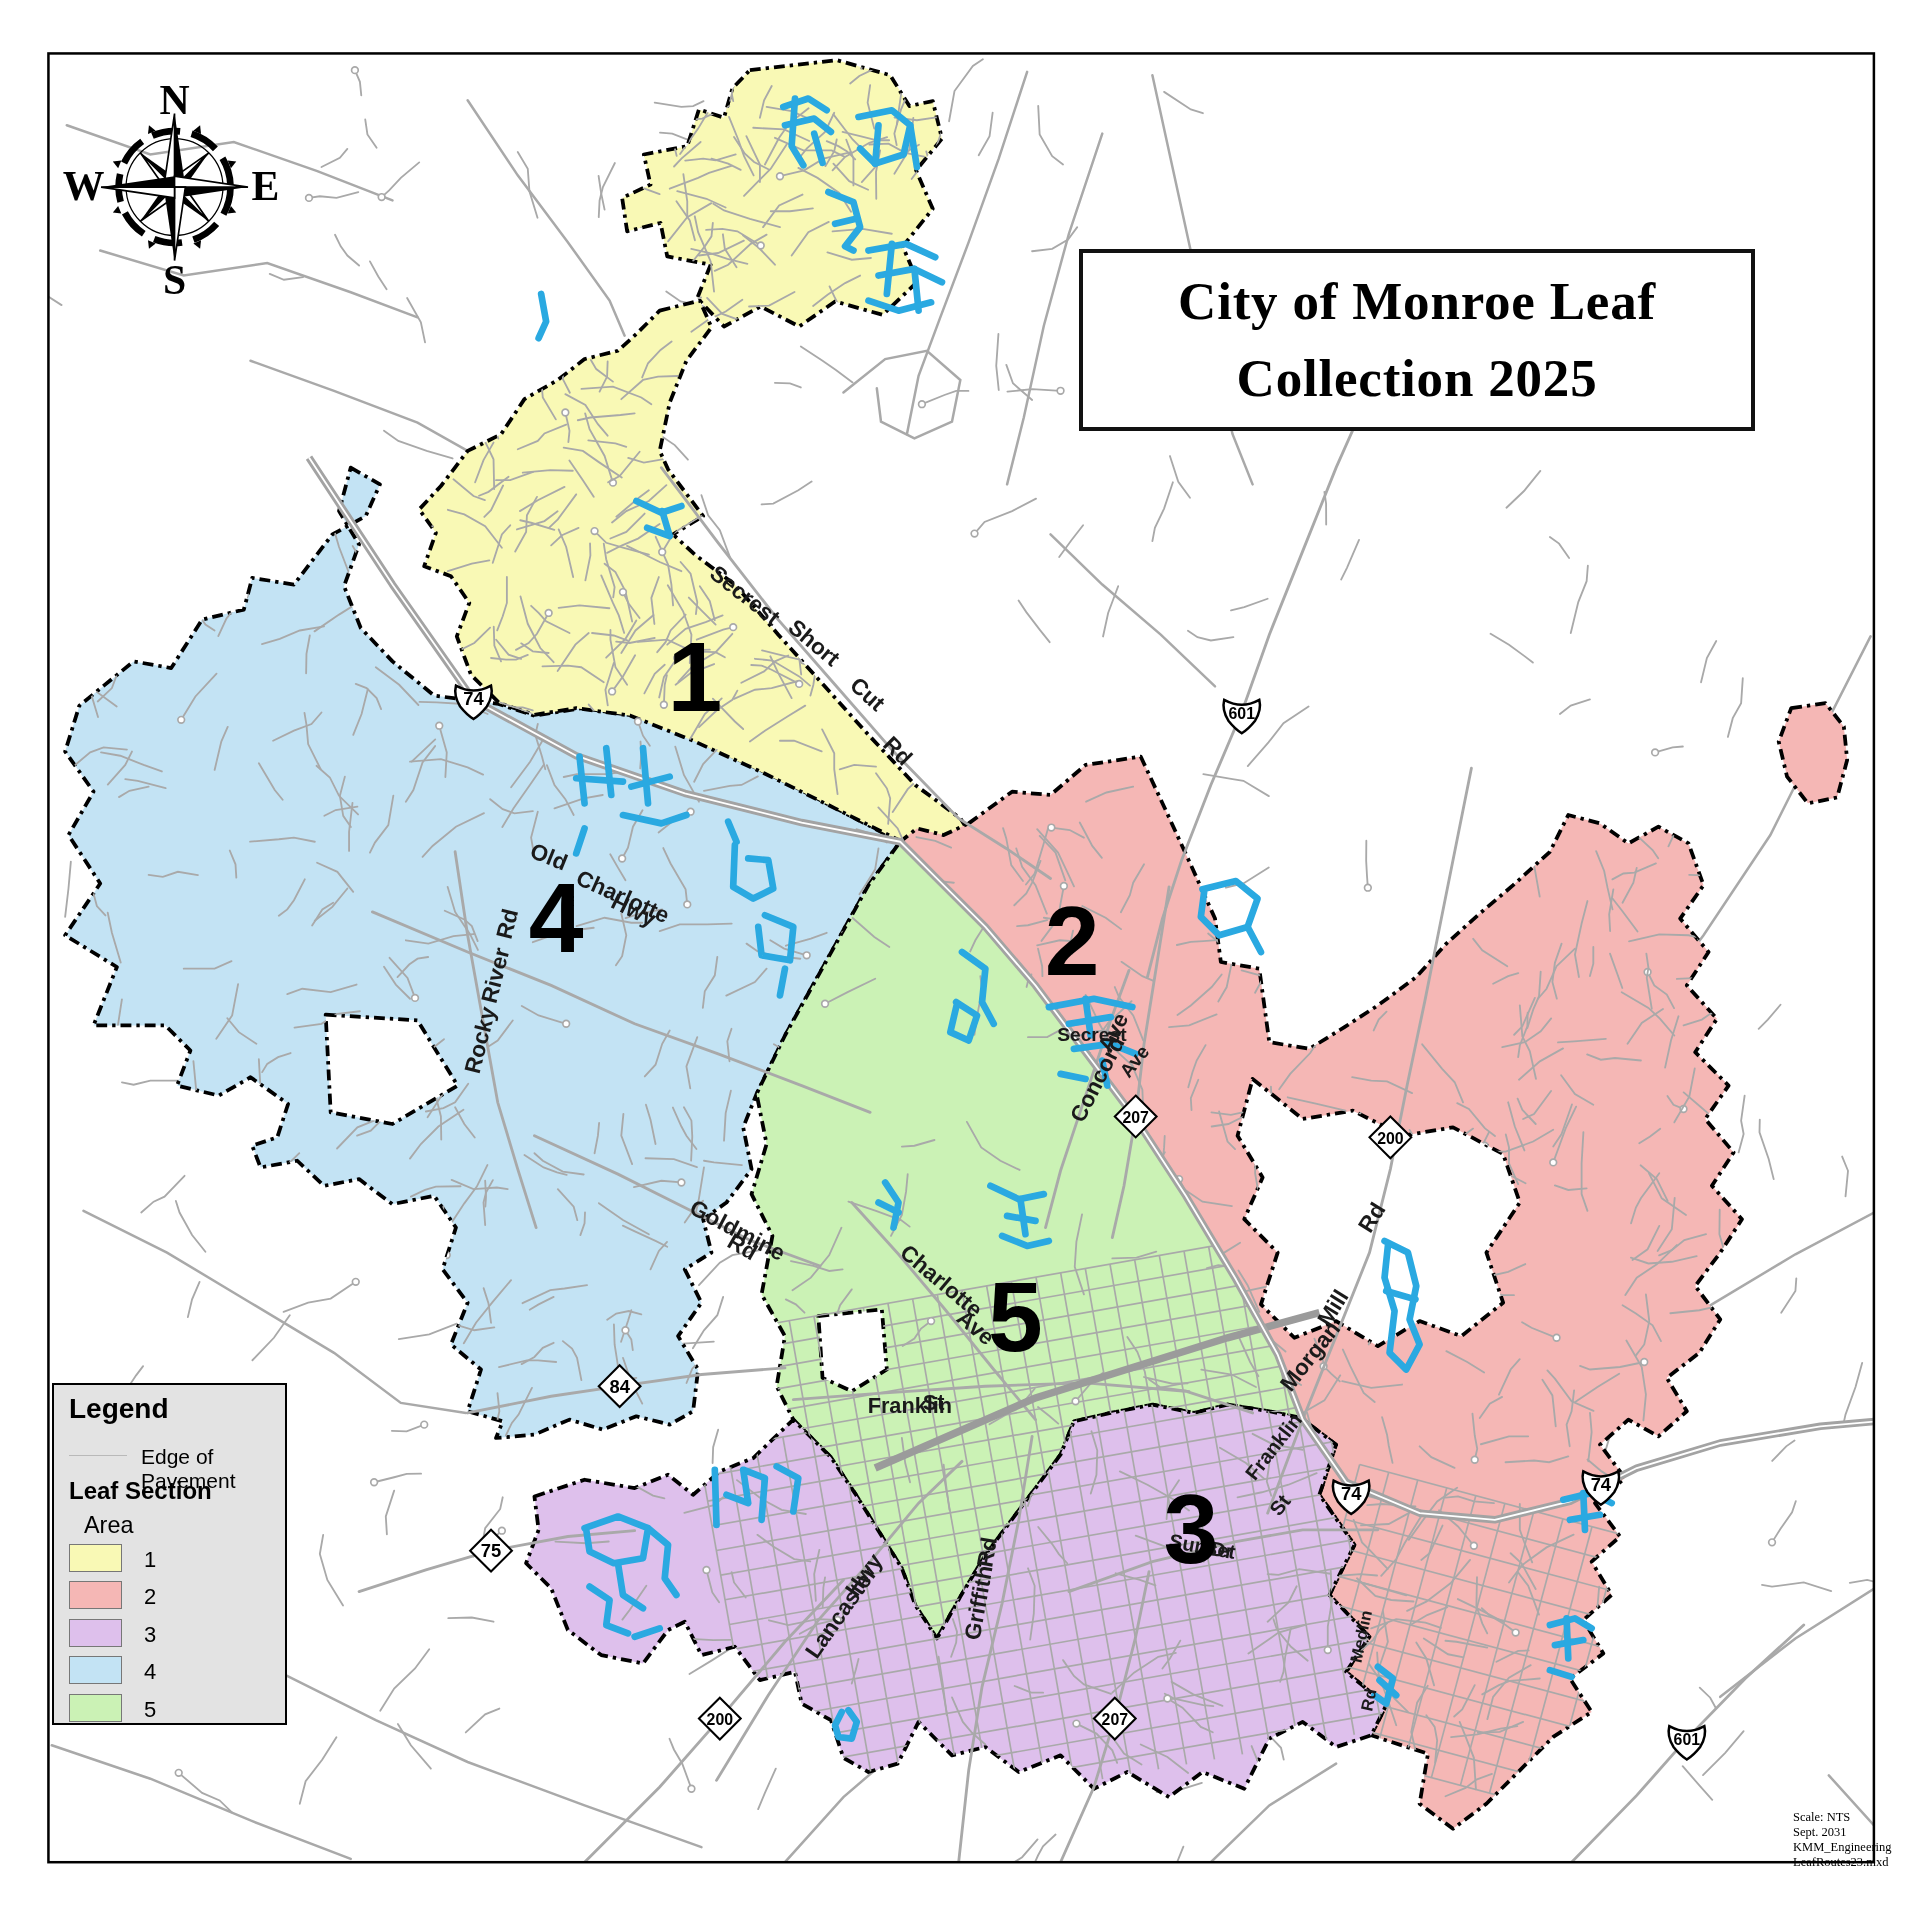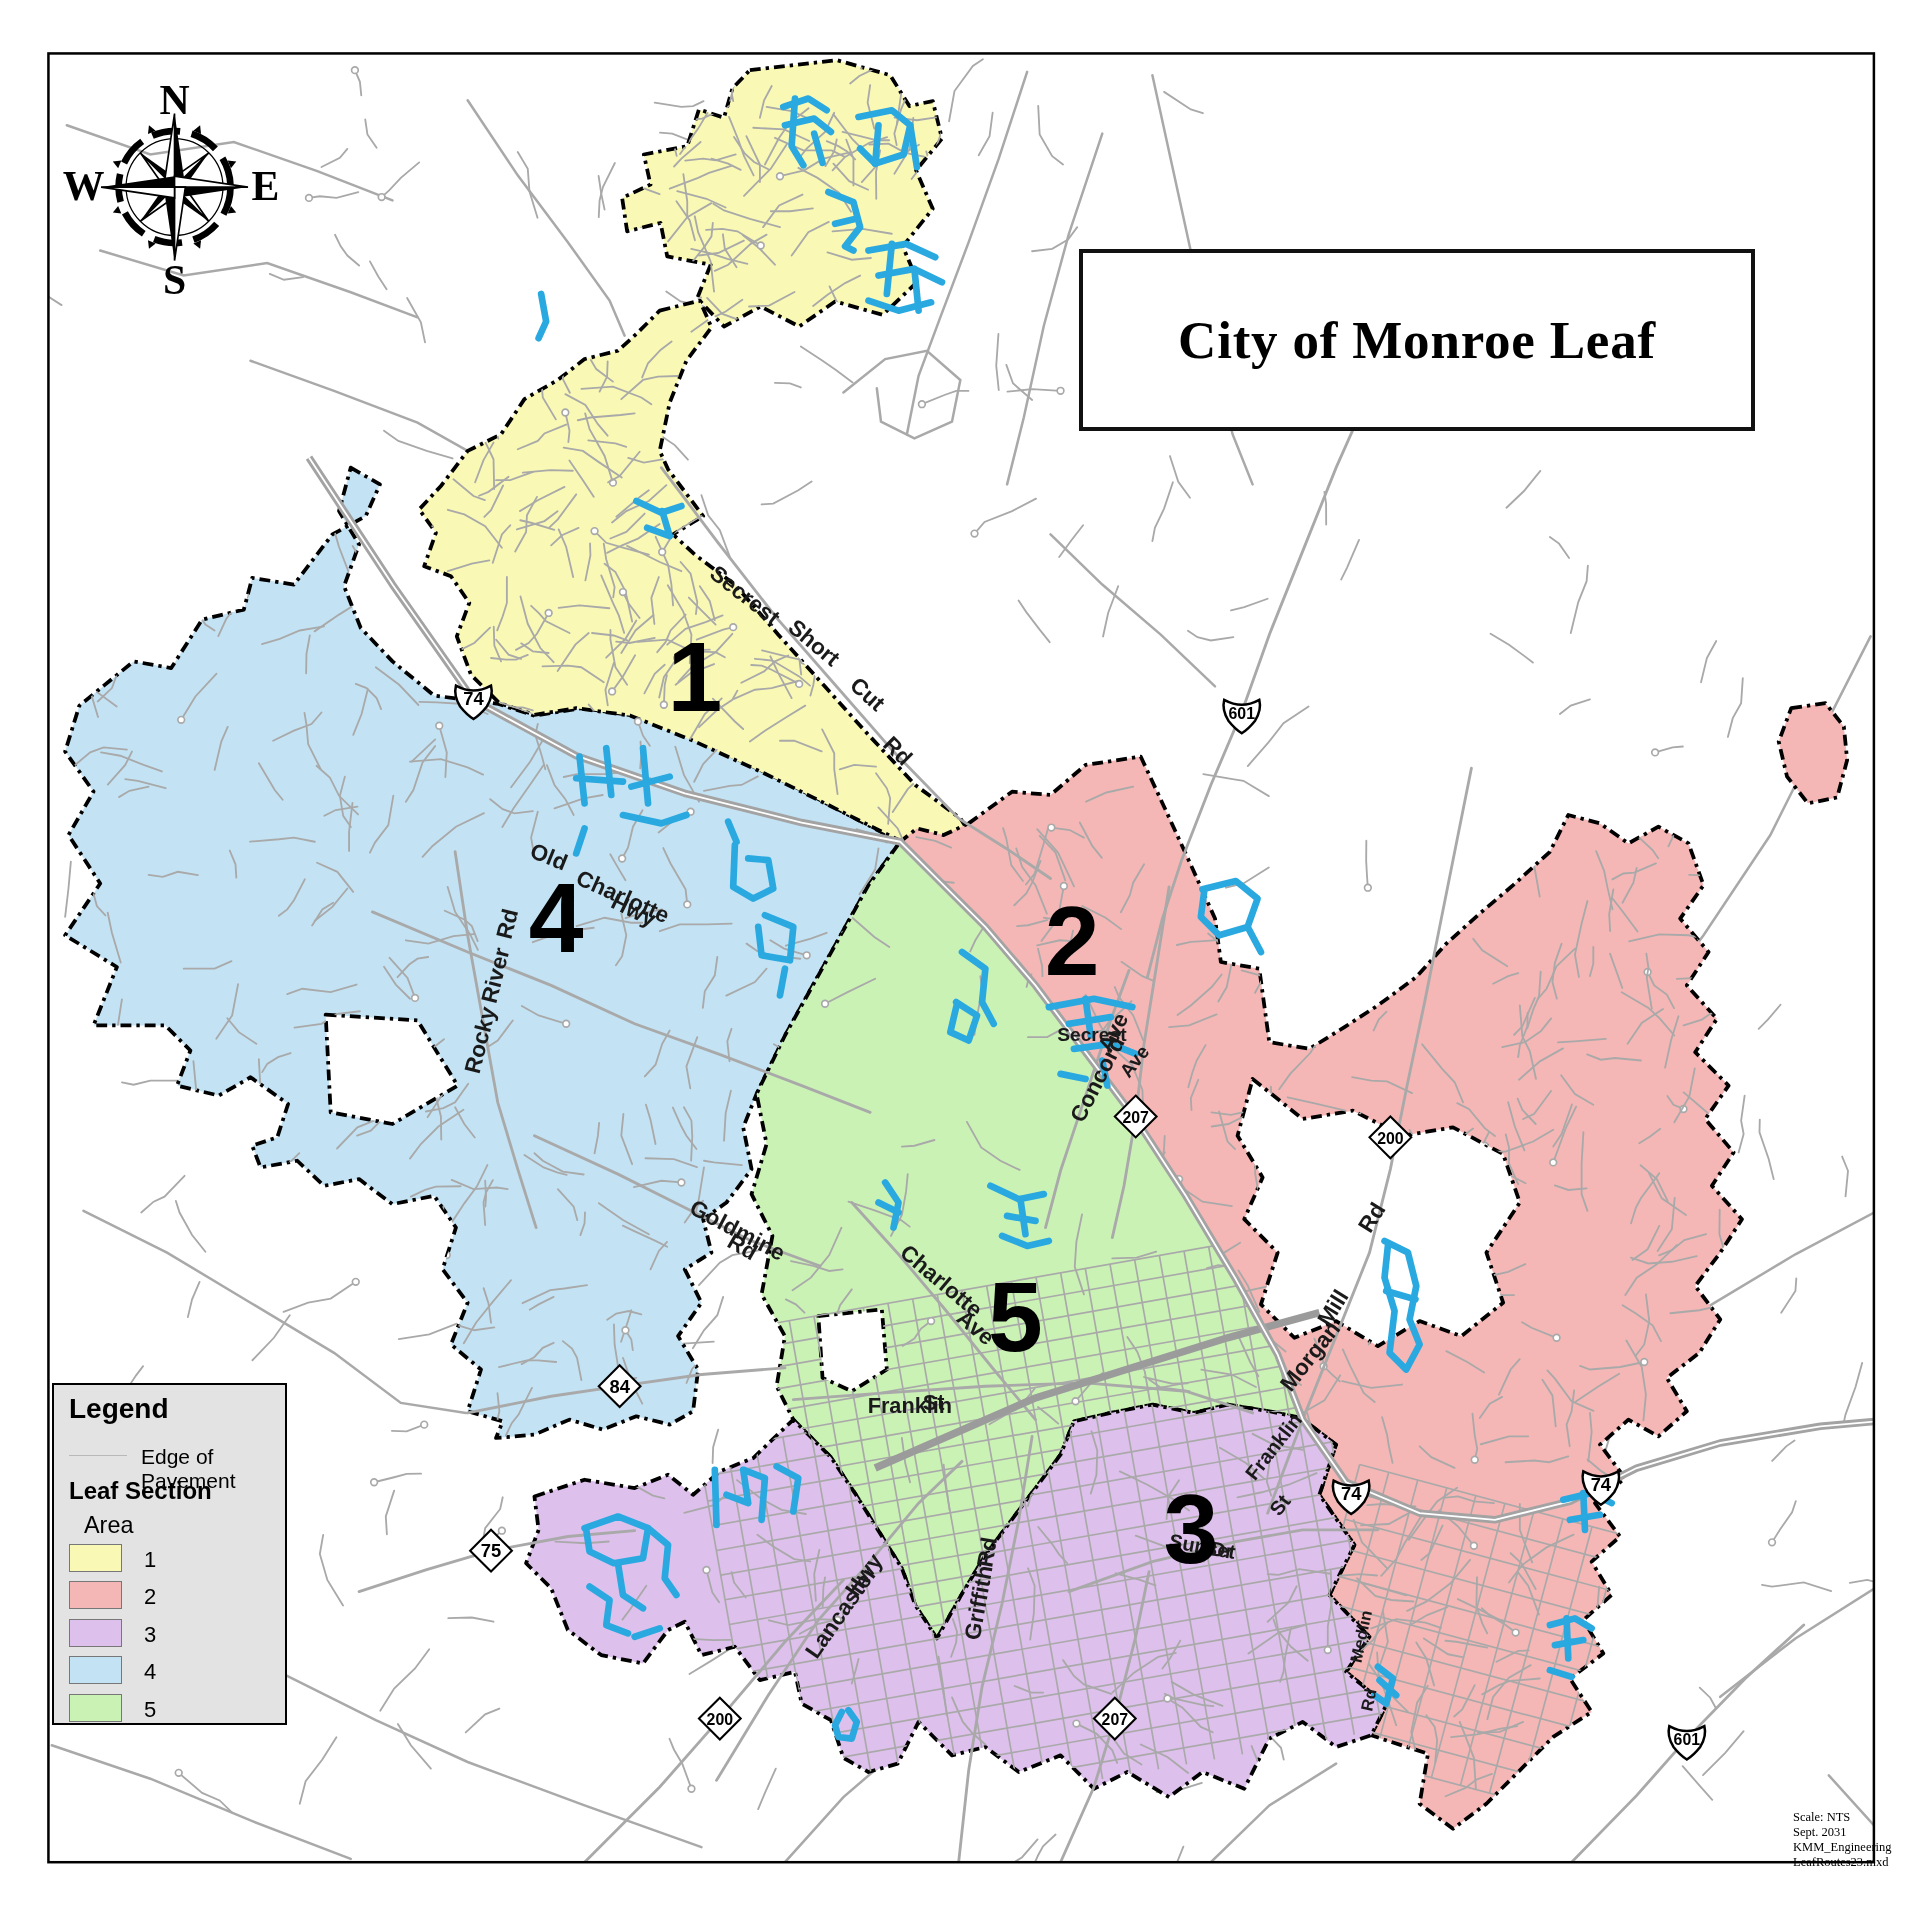--- a/index.html
+++ b/index.html
@@ -1200,20 +1200,21 @@
           <text x="109" y="16" text-anchor="middle" font-size="50" font-weight="600" font-family="Liberation Serif, serif" fill="#000">E</text>
           <text x="0" y="128" text-anchor="middle" font-size="50" font-weight="600" font-family="Liberation Serif, serif" fill="#000">S</text>
           <text x="-109" y="16" text-anchor="middle" font-size="50" font-weight="600" font-family="Liberation Serif, serif" fill="#000">W</text>
         </g>
       </g>
       <rect x="58" y="64" width="2186" height="2166" fill="none" stroke="#000000" stroke-width="3"></rect>
     </svg>
 
   <div id="title-box">
     <div class="t-line">City of Monroe Leaf</div>
+    <div class="t-line">Collection 2025</div>
   </div>
 
   <div id="legend">
     <div class="lg-title">Legend</div>
     <div class="lg-edge-row">
       <span class="lg-line"></span>
       <span class="lg-edge-label">Edge of Pavement</span>
     </div>
     <div class="lg-sec">Leaf Section</div>
     <div class="lg-area">Area</div>

